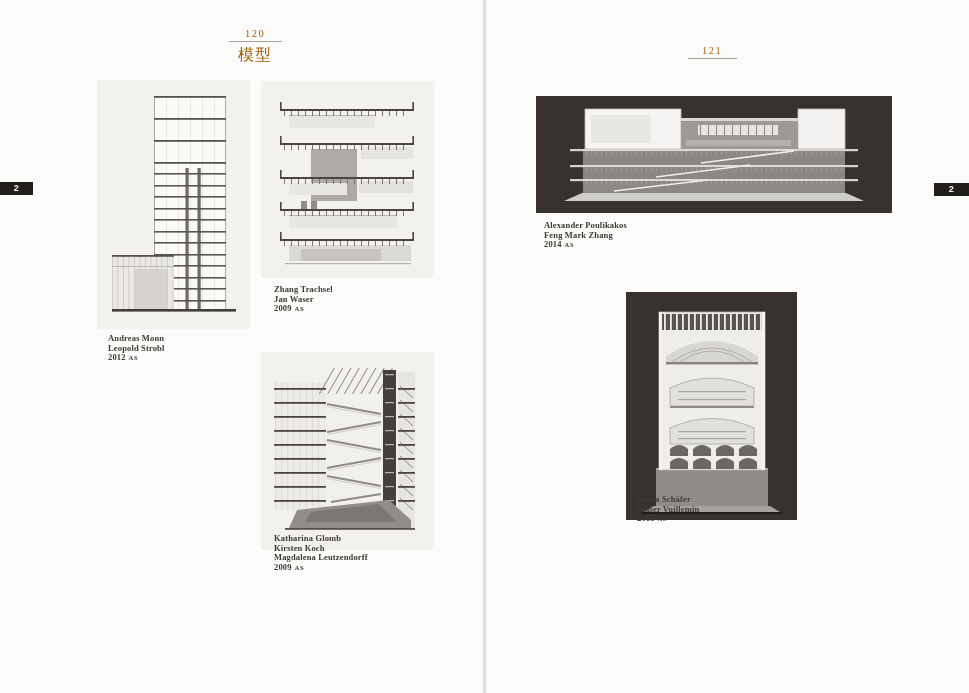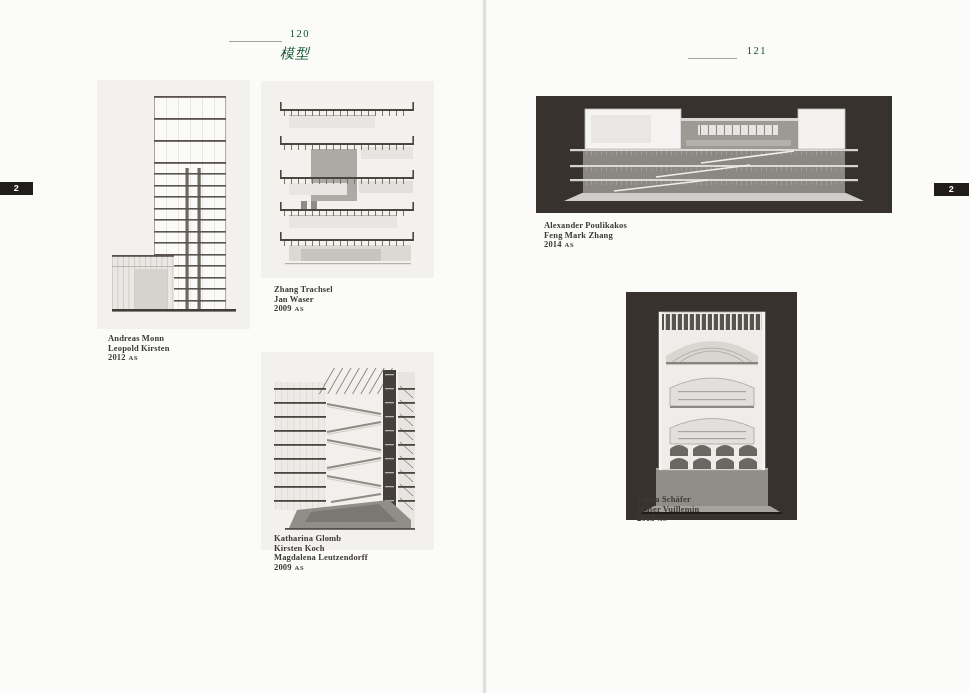--- a/index.html
+++ b/index.html
@@ -12,24 +12,24 @@
     position:absolute;left:482px;top:0;width:5px;height:693px;
     background:linear-gradient(to right,rgba(230,230,228,0),#d9d8d5 50%,rgba(230,230,228,0));
   }
   .tab{
     position:absolute;height:13px;background:#211d1a;color:#fff;
     font:bold 9px/13px "Liberation Sans","DejaVu Sans",sans-serif;
     text-align:center;letter-spacing:.5px;
   }
   .tab-left{left:0;top:182px;width:33px;}
   .tab-right{left:934px;top:183px;width:35px;}
-  .pagehead{position:absolute;width:110px;text-align:right;color:#14532d;}
+  .pagehead{position:absolute;width:110px;text-align:center;color:#a16207;}
   .pagehead .num{font-size:10.5px;letter-spacing:1.5px;}
   .pagehead .rule{height:0;border-top:1px solid #a5a29d;margin:2px auto 3px auto;}
-  .pagehead .section{font-size:14px;letter-spacing:1px;font-style:italic;}
+  .pagehead .section{font-size:16px;letter-spacing:1px;}
   .ph-left{left:200px;top:28px;}
   .ph-left .rule{width:53px;}
   .ph-right{left:657px;top:45px;}
   .ph-right .rule{width:49px;}
   .fig{position:absolute;}
   .panel{width:100%;height:100%;}
   .panel svg{display:block;width:100%;height:100%;}
   .light{background:#f2f1ee;}
   .dark{background:#37322e;}
   .cap{
@@ -90,21 +90,21 @@
       <line x1="15" y1="202" x2="77" y2="202" stroke="#c6c3be" stroke-width="54" stroke-dasharray="0.7 4.8"></line>
       <rect x="38" y="189" width="32" height="40" fill="#d6d3ce"></rect>
       <rect x="15" y="175" width="62" height="1.8" fill="#57524c"></rect>
       <rect x="15" y="186" width="62" height="0.8" fill="#b0ada8"></rect>
       <rect x="15" y="229" width="124" height="2.6" fill="#413d38"></rect>
     </svg>
   </div>
 </figure>
 <figcaption class="cap" style="left:108px;top:334px">
   <div>Andreas Monn</div>
-  <div>Leopold Kirsten</div>
+  <div>Leopold Strobl</div>
   <div class="yline"><span>2012</span><span class="term">AS</span></div>
 </figcaption>
 
 <figure class="fig" style="left:261px;top:81px;width:173px;height:197px;margin:0">
   <div class="panel light">
     <svg viewBox="0 0 173 197">
       <defs>
         <g id="slabT">
           <rect x="0" y="0" width="132" height="2" fill="#4a453f"></rect>
           <line x1="3" y1="4.5" x2="129" y2="4.5" stroke="#7a756d" stroke-width="5" stroke-dasharray="1 6"></line>

